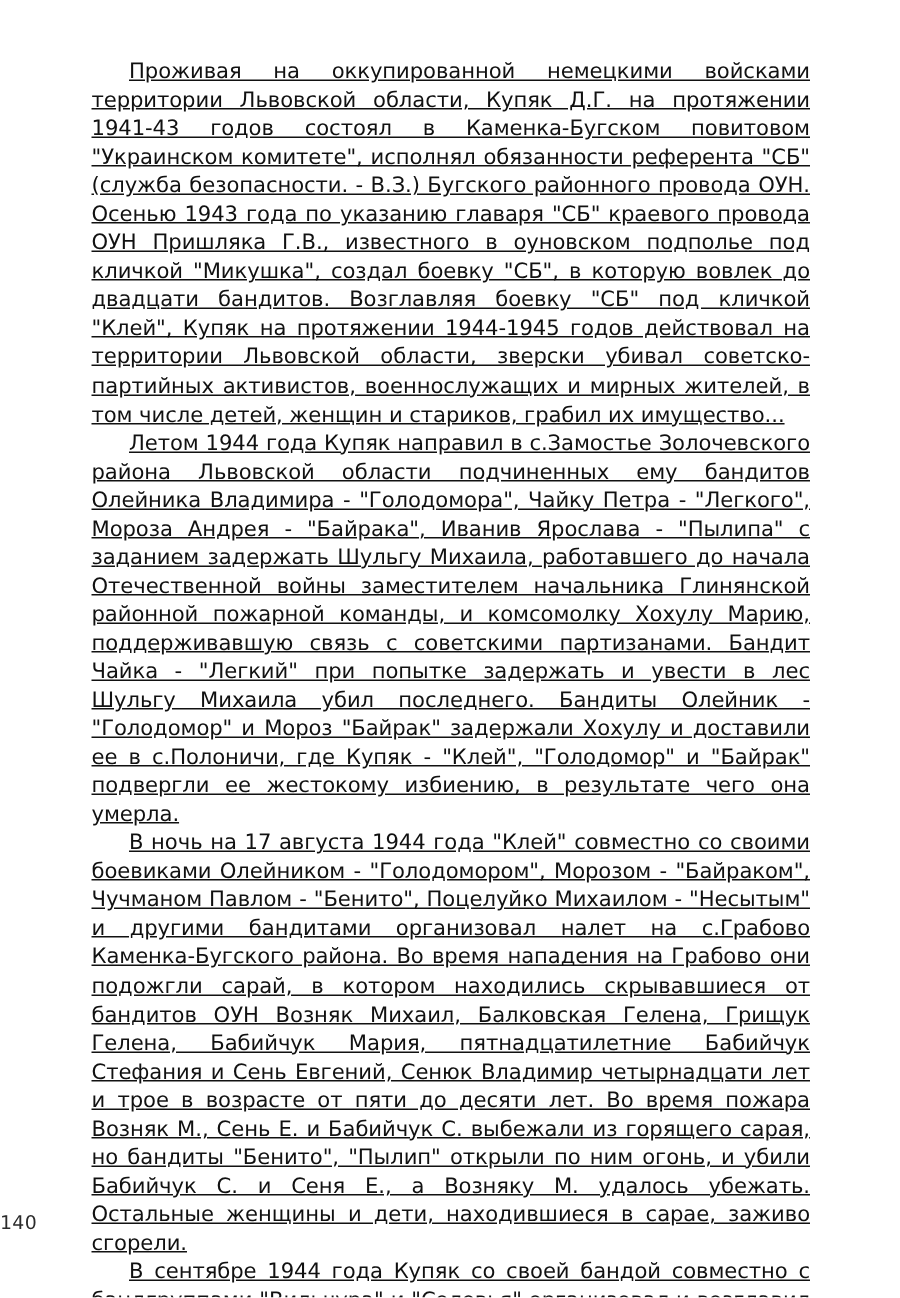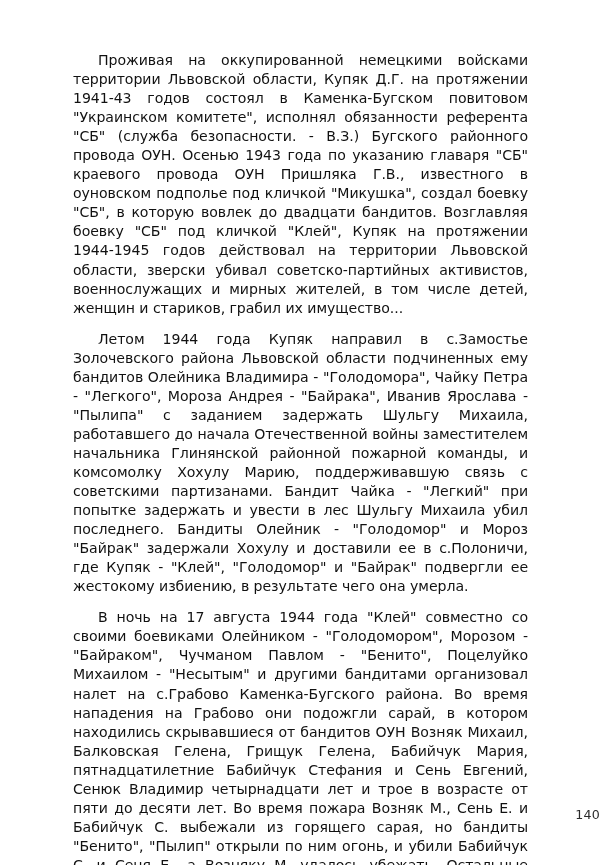--- a/index.html
+++ b/index.html
@@ -24,34 +24,35 @@
     font-size: 14.1px;
     line-height: 19.05px;
     color: #111111;
     text-align: justify;
     text-justify: inter-word;
     -webkit-font-smoothing: none;
     font-weight: 400;
     letter-spacing: -0.05px;
   }
   .para {
-    margin: 12px;
+    margin: 0;
     text-indent: 25px;
     text-align: justify;
+    text-decoration: underline;
   }
   
   .para.last-short {
     text-align-last: left;
   }
   .page-number {
     position: absolute;
     left: 0;
     right: 0;
     top: 807px;
-    text-align: right;
+    text-align: left;
     font-family: "DejaVu Sans", "Liberation Sans", sans-serif;
     font-size: 12.6px;
     color: #2b2b2b;
     letter-spacing: 0.2px;
   }
 </style>
 </head>
 <body>
 
 <div class="page">

